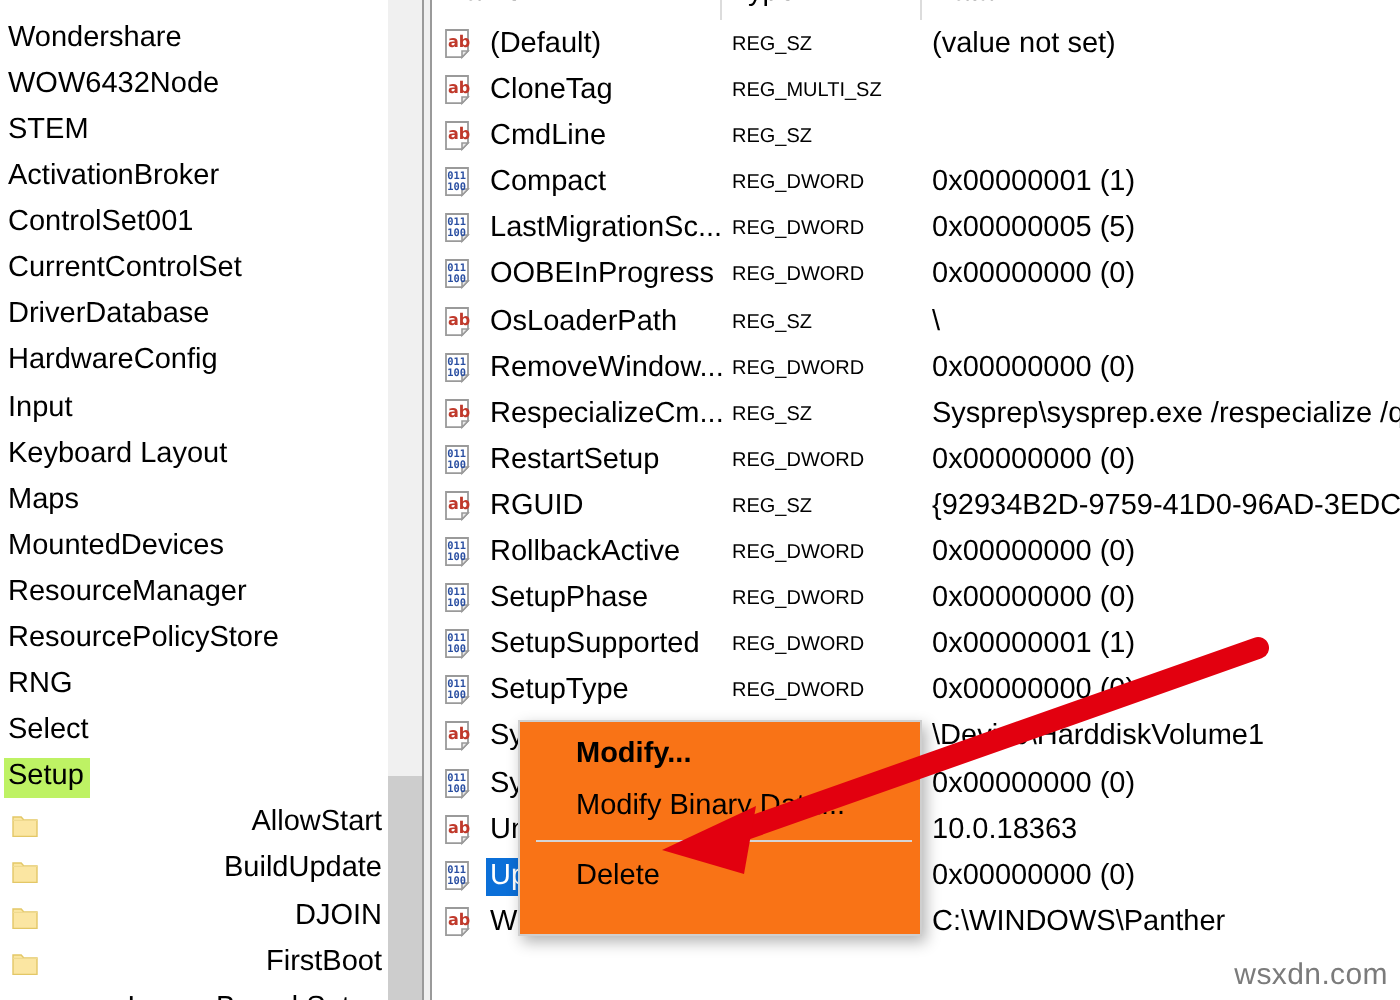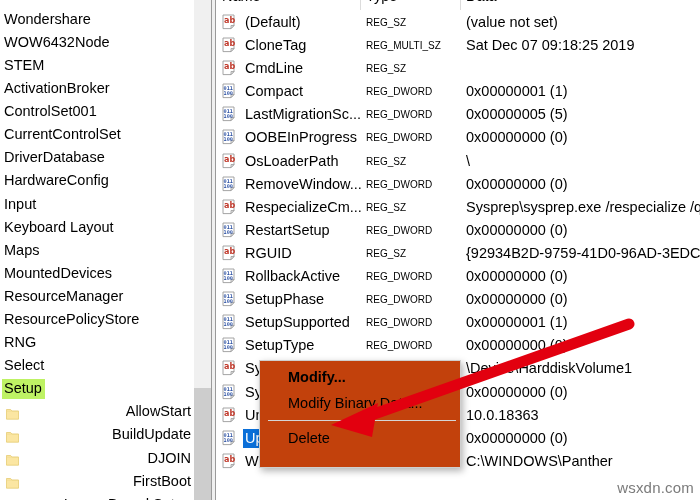--- a/index.html
+++ b/index.html
@@ -145,21 +145,21 @@
   .val-row.selected .val-name {
     background: #0b6fd8;
     color: #ffffff;
   }
 
   
   #context-menu {
     position: absolute;
     left: 259px; top: 360px;
     width: 202px; height: 108px;
-    background: #c2410c;
+    background: #f97316;
     border: 1px solid #cfcfcf;
     box-shadow: 2px 3px 7px rgba(0,0,0,0.30);
     padding: 3px 0 3px 0;
     z-index: 40;
   }
   .menu-item {
     height: 26px;
     line-height: 26px;
     padding-left: 28px;
     font-size: 14.5px;
@@ -313,21 +313,20 @@
           <span class="val-data">(value not set)</span>
         </div>
         <div class="val-row">
           <span class="val-icon"><svg width="17" height="16" viewBox="0 0 17 16">
               <path d="M1 1 L12 1 L12 11.5 L9 14.6 L1 14.6 Z" fill="#ffffff" stroke="#9a9a9a" stroke-width="0.9"></path>
               <path d="M12 11.5 L9 11.5 L9 14.6 Z" fill="#e9e9e9" stroke="#9a9a9a" stroke-width="0.8"></path>
               <text x="2.0" y="9.4" font-family="DejaVu Sans, sans-serif" font-size="8" font-weight="bold" fill="#c0392b">ab</text>
             </svg></span>
           <span class="val-name">CloneTag</span>
           <span class="val-type">REG_MULTI_SZ</span>
-          <span class="val-data">Sat Dec 07 09:18:25 2019</span>
         </div>
         <div class="val-row">
           <span class="val-icon"><svg width="17" height="16" viewBox="0 0 17 16">
               <path d="M1 1 L12 1 L12 11.5 L9 14.6 L1 14.6 Z" fill="#ffffff" stroke="#9a9a9a" stroke-width="0.9"></path>
               <path d="M12 11.5 L9 11.5 L9 14.6 Z" fill="#e9e9e9" stroke="#9a9a9a" stroke-width="0.8"></path>
               <text x="2.0" y="9.4" font-family="DejaVu Sans, sans-serif" font-size="8" font-weight="bold" fill="#c0392b">ab</text>
             </svg></span>
           <span class="val-name">CmdLine</span>
           <span class="val-type">REG_SZ</span>
           <span class="val-data"></span>

